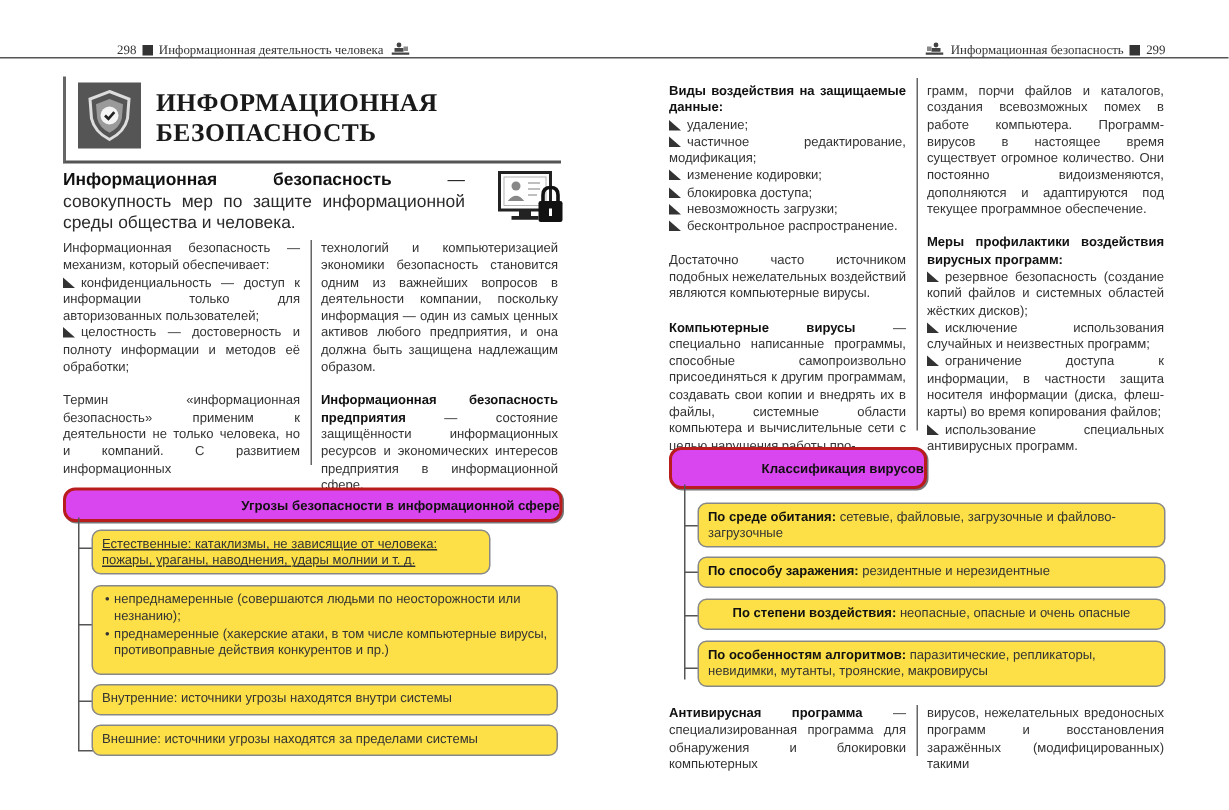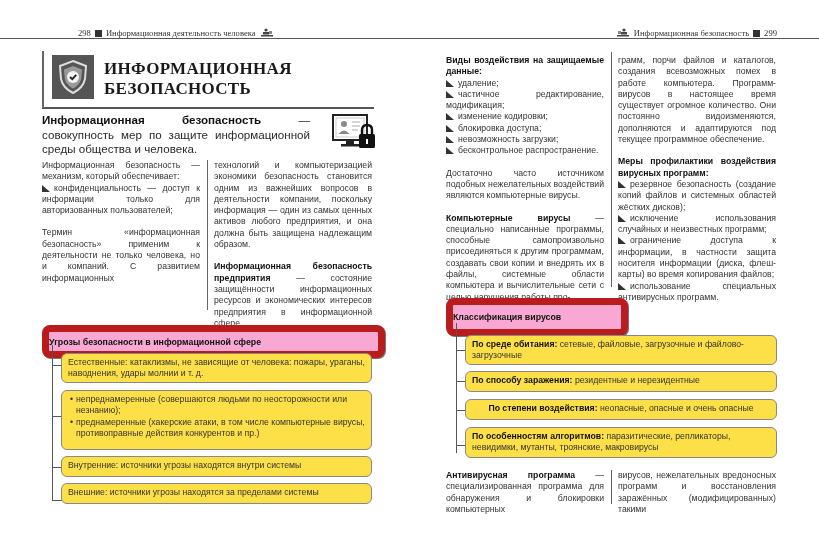--- a/index.html
+++ b/index.html
@@ -20,21 +20,21 @@
   .lead { left: 42px; top: 113px; width: 268px; font-size: 11.6px; line-height: 14.5px; text-align: justify; }
   .lead b { font-weight: bold; color: #111; }
 
   .col { font-size: 8.7px; line-height: 11.3px; text-align: justify; color: #333; }
   .col p { margin: 0; }
   .col .gap { height: 11px; }
   .col b { color: #111; }
   .tri { display: inline-block; width: 0; height: 0; border-left: 8px solid #333; border-top: 7px solid transparent; margin-right: 4px; vertical-align: -1px; }
   .vsep { width: 1px; background: #666; }
 
-  .diag-head { background: #f9a8d4; border: 7px solid #b91c1c; border-radius: 8px; box-shadow: 1px 1px 0 #777; display: flex; align-items: center; justify-content: flex-start; font-size: 8.8px; font-weight: bold; color: #111; }
+  .diag-head { background: #d946ef; border: 2px solid #b91c1c; border-radius: 8px; box-shadow: 1px 1px 0 #777; display: flex; align-items: center; justify-content: flex-end; font-size: 8.8px; font-weight: bold; color: #111; }
   .diag-box { border: 1px solid #888; border-radius: 6px; font-size: 8.7px; line-height: 11.3px; color: #333; padding: 3px 6px; box-sizing: border-box; background: #fde047; }
   .diag-box b { color: #111; }
   .trunk { width: 1px; background: #555; }
   .branch { height: 1px; background: #555; }
   .bul::before { content: "•"; margin-right: 3px; }
   .bul { padding-left: 8px; text-indent: -6px; }
 </style>
 </head>
 <body>
 
@@ -78,40 +78,41 @@
   <rect x="14" y="26" width="8" height="4" fill="#222"></rect>
     <rect x="9" y="30" width="18" height="2.5" fill="#222"></rect>
   <path d="M30 20 V16 Q30 11 35 11 Q40 11 40 16 V20" fill="none" stroke="#111" stroke-width="2.4"></path>
   <rect x="27" y="20" width="16" height="14" rx="1.5" fill="#111"></rect>
   <rect x="34" y="25" width="2" height="5" fill="#fff"></rect>
 </svg>
 
 <div class="abs col" style="left:42px; top:160px; width:158px;">
   <p>Информационная безопасность — механизм, который обеспечивает:</p>
   <p><span class="tri"></span><span>конфиденциальность — доступ к информации только для авторизованных пользователей;</span></p>
+  <p><span class="tri"></span><span>целостность — достоверность и полноту информации и методов её обработки;</span></p>
   <div class="gap"></div>
   <p>Термин «информационная безопасность» применим к деятельности не только человека, но и компаний. С развитием информационных</p>
 </div>
 <div class="abs vsep" style="left:207px; top:160px; height:150px;"></div>
 <div class="abs col" style="left:214px; top:160px; width:158px;">
   <p>технологий и компьютеризацией экономики безопасность становится одним из важнейших вопросов в деятельности компании, поскольку информация — один из самых ценных активов любого предприятия, и она должна быть защищена надлежащим образом.</p>
   <div class="gap"></div>
   <p><b>Информационная безопасность предприятия</b><span> — состояние защищённости информационных ресурсов и экономических интересов предприятия в информационной сфере.</span></p>
 </div>
 
 <div class="abs diag-head" style="left:42px; top:325px; width:329px; height:19px;">
   <span>Угрозы безопасности в информационной сфере</span>
 </div>
 <div class="abs trunk" style="left:52px; top:345px; height:155px;"></div>
 <div class="abs branch" style="left:52px; top:365px; width:10px;"></div>
 <div class="abs branch" style="left:52px; top:416px; width:10px;"></div>
 <div class="abs branch" style="left:52px; top:467px; width:10px;"></div>
 <div class="abs branch" style="left:52px; top:500px; width:10px;"></div>
 
-<div class="abs diag-box" style="left:61px; top:353px; width:311px; height:30px;">
+<div class="abs diag-box" style="left:61px; top:353px; width:266px; height:30px;text-decoration:underline;">
   <span>Естественные: катаклизмы, не зависящие от человека: пожары, ураганы, наводнения, удары молнии и т. д.</span>
 </div>
 <div class="abs diag-box" style="left:61px; top:390px; width:311px; height:60px;">
   <div class="bul">непреднамеренные (совершаются людьми по неосторожности или незнанию);</div>
   <div class="bul">преднамеренные (хакерские атаки, в том числе компьютерные вирусы, противоправные действия конкурентов и пр.)</div>
 </div>
 <div class="abs diag-box" style="left:61px; top:456px; width:311px; height:21px;">
   <span>Внутренние: источники угрозы находятся внутри системы</span>
 </div>
 <div class="abs diag-box" style="left:61px; top:483px; width:311px; height:21px;">

